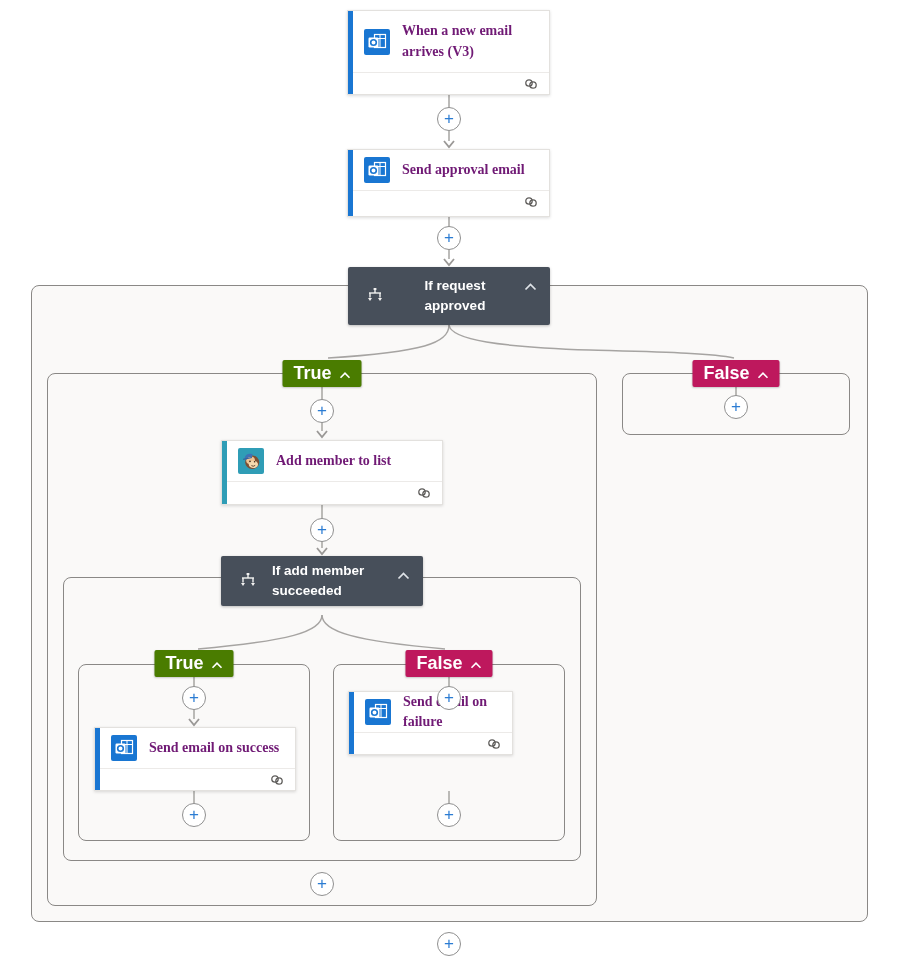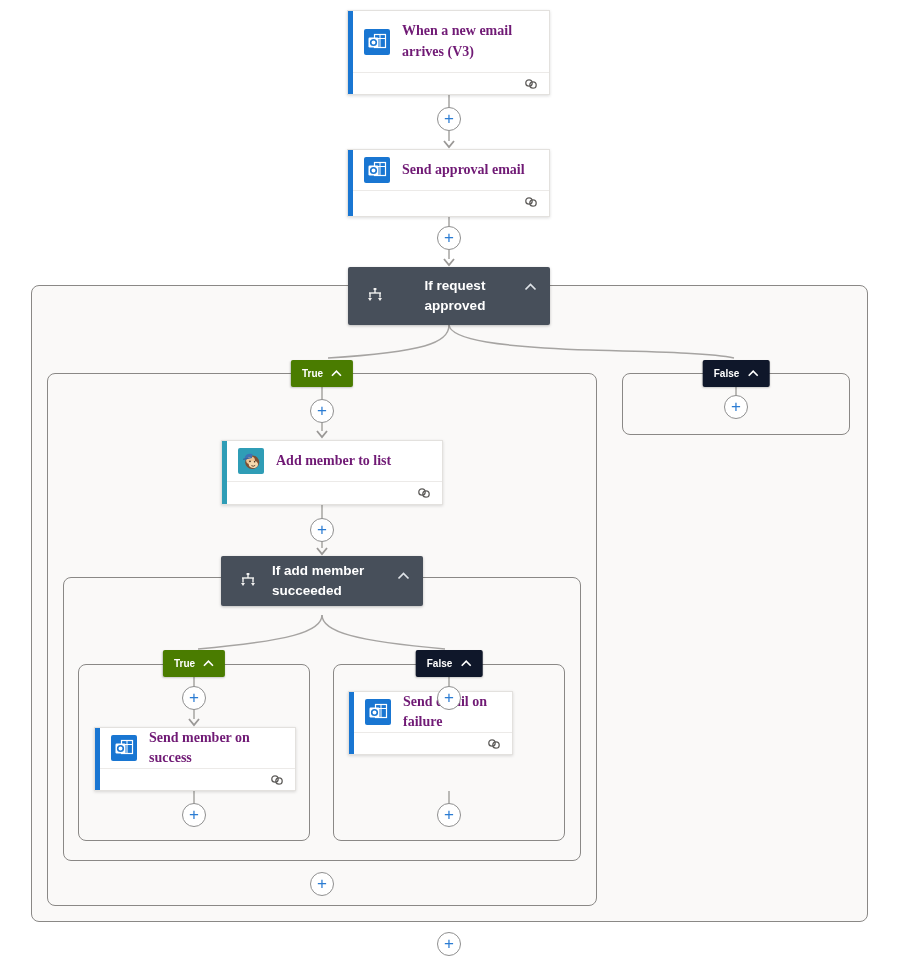--- a/index.html
+++ b/index.html
@@ -36,24 +36,24 @@
     position:absolute;width:202px;height:58px;background:#474f5a;border-radius:2px;
     box-shadow:0 1px 3px rgba(0,0,0,.25);z-index:3;display:flex;align-items:center;
     gap:14px;padding-left:17px;box-sizing:border-box;color:#fff;cursor:pointer;
   }
   .cond-title{font-size:13.5px;font-weight:bold;line-height:1.5;max-width:112px;}
   .cond-chevron{position:absolute;top:10px;right:13px;}
   
   .badge{
     position:absolute;transform:translateX(-50%);height:27px;border-radius:2px;
     display:flex;align-items:center;gap:8px;padding:0 11px;z-index:4;cursor:pointer;
-    color:#fff;font-size:10px;font-weight:bold;box-shadow:0 1px 2px rgba(0,0,0,.2);
+    color:#fff;font-size:18px;font-weight:bold;box-shadow:0 1px 2px rgba(0,0,0,.2);
   }
   .badge.green{background:#4a7c00;}
-  .badge.red{background:#0f172a;}
+  .badge.red{background:#be185d;}
   
   .plus{
     position:absolute;transform:translate(-50%,-50%);width:24px;height:24px;
     border-radius:50%;background:#fff;border:1px solid #8f8f8f;z-index:4;
     display:flex;align-items:center;justify-content:center;cursor:pointer;
     box-sizing:border-box;
   }
   .plus span{color:#2b7cd3;font-size:17px;font-weight:400;line-height:1;margin-top:-1px;}
 </style>
 </head>
@@ -275,21 +275,21 @@
 <div class="card" style="left:94px;top:727px;width:202px;height:64px;">
   <span class="accent" style="background:#1976d2;"></span>
   <div class="card-main">
     <svg class="icon-tile" viewBox="0 0 26 26">
       <rect width="26" height="26" rx="2" fill="#1976d2"></rect>
       <rect x="10.5" y="5.5" width="11" height="13" fill="none" stroke="#fff" stroke-width="1.2"></rect>
       <path d="M10.5 9.5 H21.5 M16 5.5 V18.5" stroke="#fff" stroke-width="1"></path>
       <rect x="4.5" y="8.5" width="10" height="10" rx="1.2" fill="#fff"></rect>
       <circle cx="9.5" cy="13.5" r="2.8" fill="none" stroke="#1976d2" stroke-width="1.6"></circle>
     </svg>
-    <span class="card-title">Send member on success</span>
+    <span class="card-title">Send email on success</span>
   </div>
   <div class="card-footer">
     <svg width="16" height="12" viewBox="0 0 16 12">
       <g fill="none" stroke="#605e5c" stroke-width="1.3">
         <circle cx="6" cy="5" r="3.2"></circle>
           <circle cx="10" cy="7" r="3.2"></circle>
       </g>
     </svg>
   </div>
 </div>

